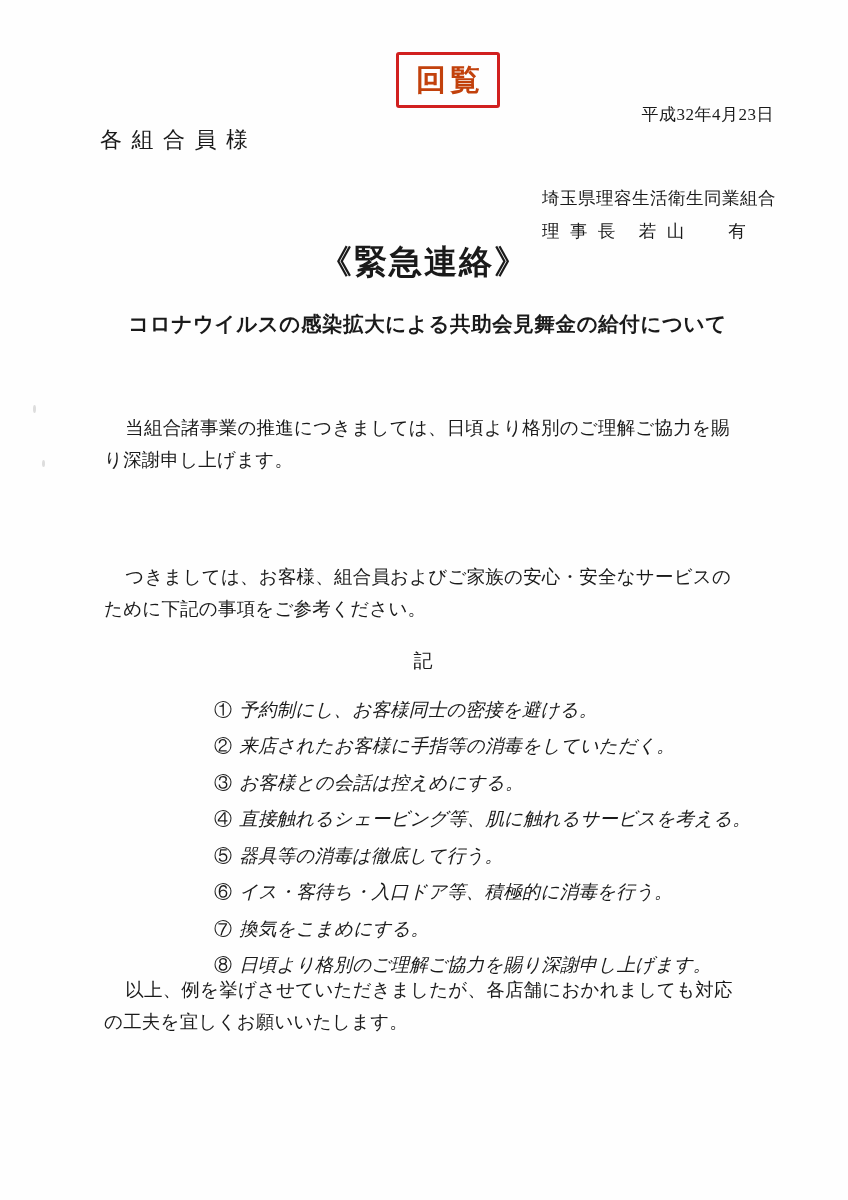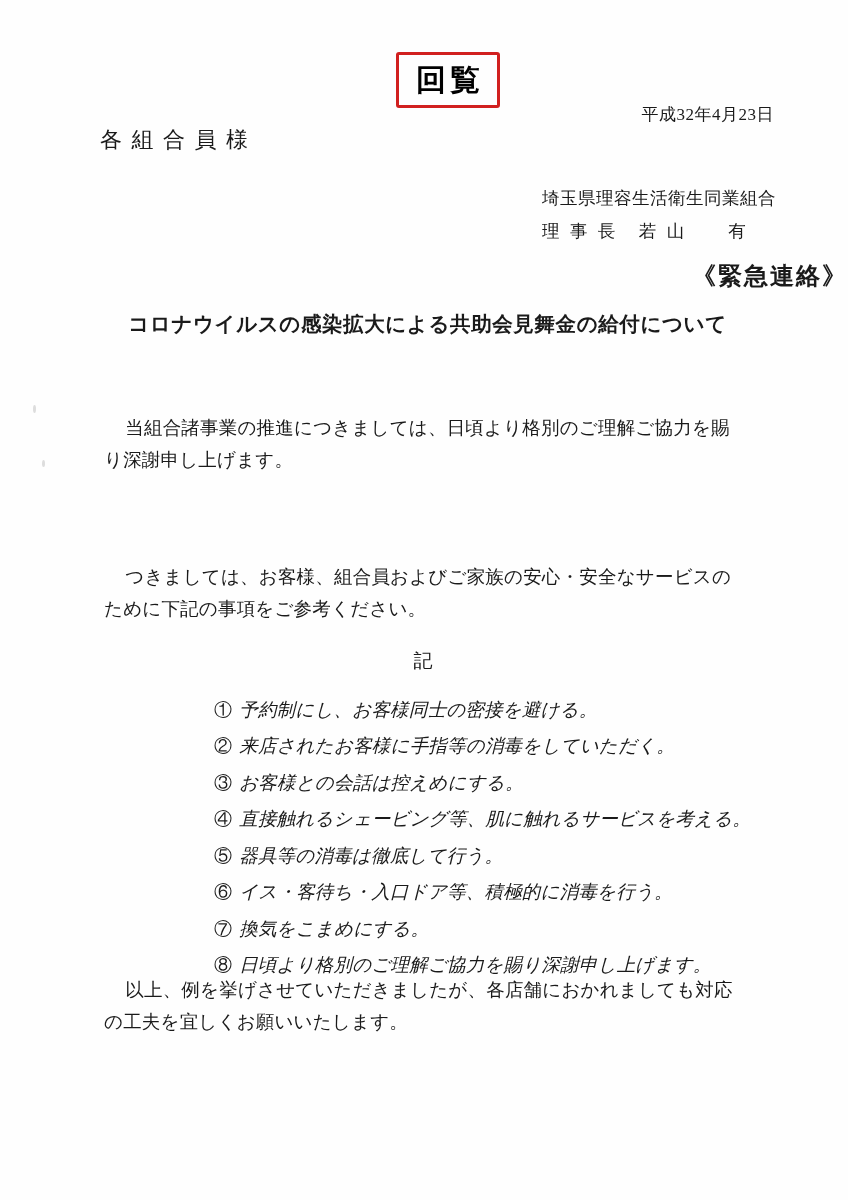--- a/index.html
+++ b/index.html
@@ -31,21 +31,21 @@
     width: 104px;
     height: 56px;
     border: 3px solid #d1201f;
     border-radius: 3px;
     box-sizing: border-box;
     display: flex;
     align-items: center;
     justify-content: center;
   }
   .stamp-inner {
-    color: #000000;
+    color: #c2410c;
     font-size: 30px;
     font-weight: bold;
     letter-spacing: 4px;
     font-family: "DejaVu Serif", "Liberation Serif", serif;
     line-height: 1;
     padding-left: 4px;
   }
 
   .date-line {
     position: absolute;
@@ -72,23 +72,23 @@
     font-size: 17.5px;
     line-height: 1.9;
     letter-spacing: 0.5px;
   }
   .sender .org { display: block; }
   .sender .person { display: block; letter-spacing: 3px; }
 
   .title-emph {
     position: absolute;
     left: 0; right: 0;
-    top: 260px;
-    text-align: right;
-    font-size: 24px;
+    top: 240px;
+    text-align: center;
+    font-size: 33px;
     font-weight: bold;
     letter-spacing: 2px;
   }
   .subtitle {
     position: absolute;
     left: 0; right: 0;
     top: 310px;
     text-align: center;
     font-size: 20.5px;
     font-weight: bold;

